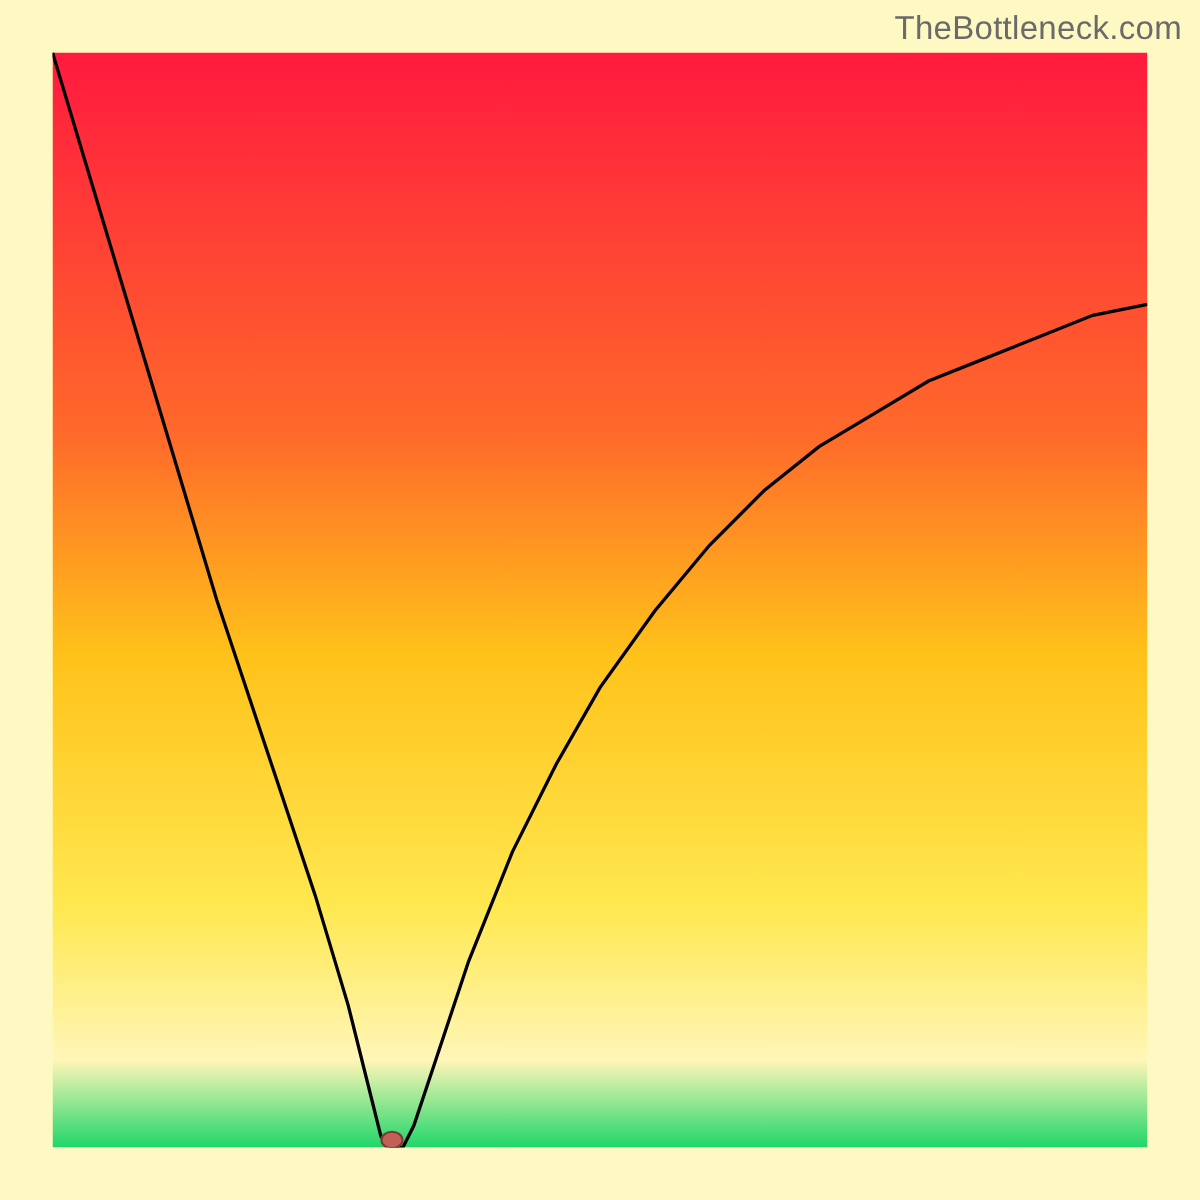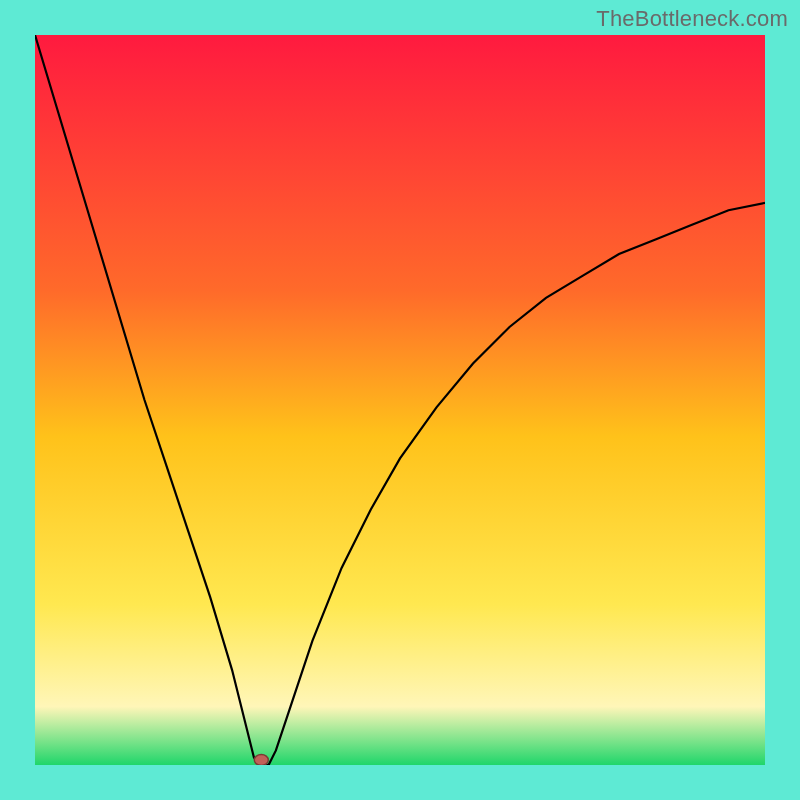--- a/index.html
+++ b/index.html
@@ -10,21 +10,21 @@
     background: #000;
     overflow: hidden;
     font-family: Arial, Helvetica, sans-serif;
   }
   .frame {
     position: absolute;
     left: 0;
     top: 0;
     width: 800px;
     height: 800px;
-    background: #5eead4;
+    background: #fef9c3;
   }
   .plot {
     position: absolute;
     left: 35px;
     top: 35px;
     width: 730px;
     height: 730px;
   }
   .watermark {
     position: absolute;

